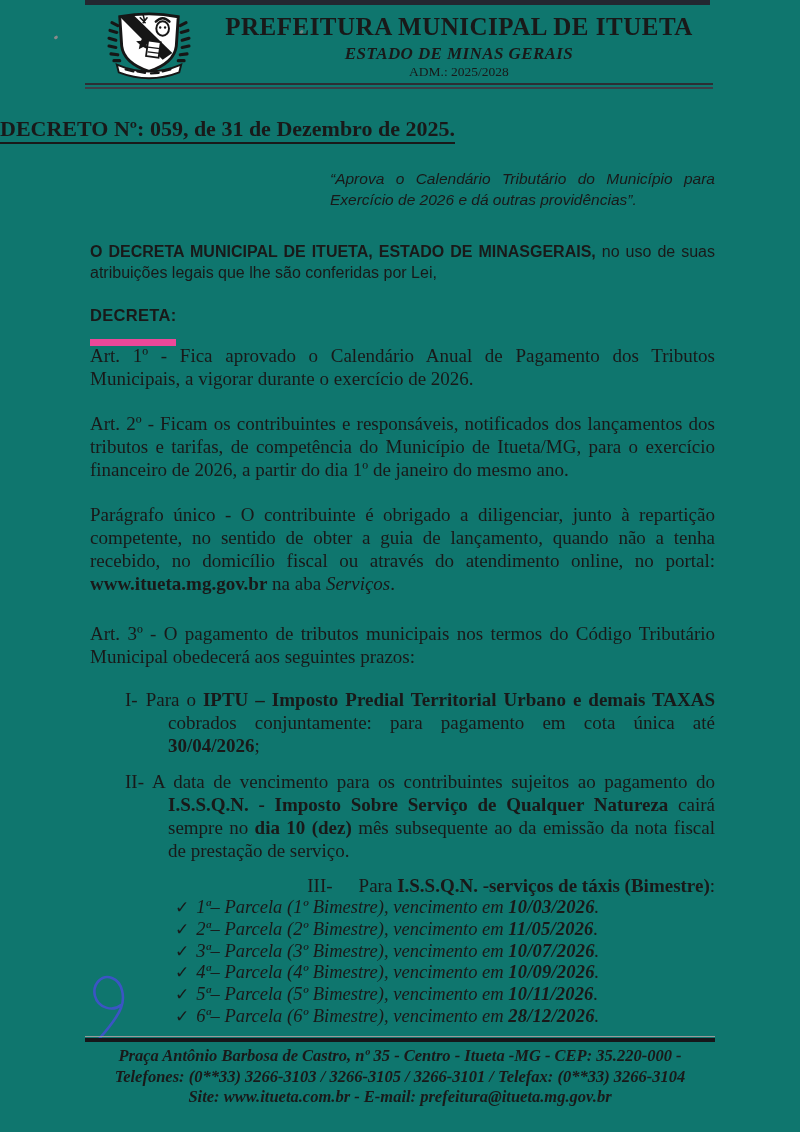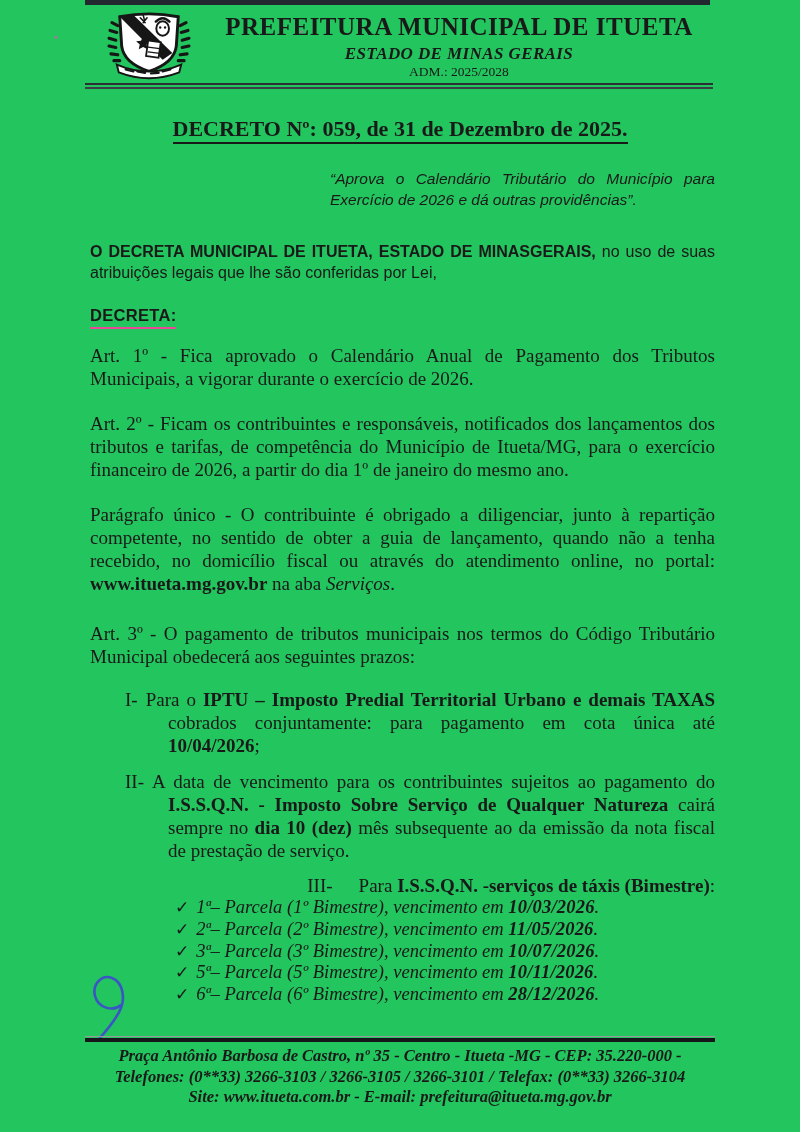--- a/index.html
+++ b/index.html
@@ -1,53 +1,53 @@
 <!DOCTYPE html>
 <html lang="pt"><head>
 <meta charset="utf-8">
 <style>
   * { margin:0; padding:0; box-sizing:border-box; }
   html,body { background:#e8e8e8; }
   .page {
     position:relative; width:800px; height:1132px; margin:0 auto;
-    background:#22c55e; color:#191919; overflow:hidden;
+    background:#0f766e; color:#191919; overflow:hidden;
     font-family:"Liberation Serif", serif;
   }
   
   .top-bar { position:absolute; top:0; left:85px; width:625px; height:5px; background:#232730; }
   .speck { position:absolute; background:#8a8a8a; border-radius:50% 40% 60% 50%; }
   .speck-1 { left:54px; top:36px; width:4px; height:3px; transform:rotate(-30deg); }
   .speck-2 { left:300px; top:30px; width:3px; height:4px; transform:rotate(35deg); opacity:.8; }
 
   
   .crest { position:absolute; left:99px; top:9px; width:100px; height:78px; }
   .letterhead { position:absolute; left:205px; top:13px; width:508px; text-align:center; }
   .lh-title { font-weight:bold; font-size:25px; letter-spacing:.5px; white-space:nowrap; }
   .lh-sub   { font-weight:bold; font-size:17px; margin-top:3px; letter-spacing:.4px;font-style:italic; }
   .lh-adm   { font-size:13.5px; margin-top:0; }
   .header-rule { position:absolute; left:85px; top:83px; width:628px; }
   .header-rule .r1 { height:2px; background:#2c2e34; margin-bottom:2px; }
   .header-rule .r2 { height:2px; background:#3c3e46; }
 
   
-  .decree-title { position:absolute; left:0; top:116px; width:800px; text-align:center;
+  .decree-title { position:absolute; left:0; top:116px; width:800px; 
                   font-weight:bold; font-size:22px; }
   .decree-title .u { border-bottom:2.5px solid #191919; padding-bottom:1px; }
 
   .epigraph { position:absolute; left:330px; top:168px; width:385px;
               font-family:"Liberation Sans", sans-serif; font-style:italic;
               font-size:15.5px; line-height:21px; text-align:justify; }
 
   .preamble { position:absolute; left:90px; top:241px; width:625px;
               font-family:"Liberation Sans", sans-serif; font-size:16px;
               line-height:21px; text-align:justify; }
 
   .decreta { position:absolute; left:90px; top:306px;
              font-family:"Liberation Sans", sans-serif; font-weight:bold; font-size:16.5px; }
-  .decreta .u { border-bottom:2px solid #ec4899; padding-bottom:3px; letter-spacing:.3px; }
+  .decreta .u { border-bottom:7px solid #ec4899; padding-bottom:15px; letter-spacing:.3px; }
 
   
   .art { position:absolute; left:90px; width:625px; font-size:19px; line-height:23px;
          text-align:justify; }
   .item { position:absolute; left:90px; width:625px; font-size:19px; line-height:23px;
           text-align:justify; padding-left:78px; text-indent:-43px; }
   .item-iii { padding-left:90px; text-indent:-66px; text-align:right; }
   .marker { padding-right:8px; }
 
   
@@ -117,30 +117,31 @@
     <span class="u">DECRETA:</span>
   </div>
 
   <p class="art" style="top:344px">Art. 1º - Fica aprovado o Calendário Anual de Pagamento dos Tributos Municipais, a vigorar durante o exercício de 2026.</p>
   <p class="art" style="top:412px">Art. 2º - Ficam os contribuintes e responsáveis, notificados dos lançamentos dos tributos e tarifas, de competência do Município de Itueta/MG, para o exercício financeiro de 2026, a partir do dia 1º de janeiro do mesmo ano.</p>
 
   <p class="art" style="top:503px"><span>Parágrafo único - O contribuinte é obrigado a diligenciar, junto à repartição competente, no sentido de obter a guia de lançamento, quando não a tenha recebido, no domicílio fiscal ou através do atendimento online, no portal: </span><b>www.itueta.mg.gov.br</b><span> na aba </span><i>Serviços</i><span>.</span></p>
 
   <p class="art" style="top:622px">Art. 3º - O pagamento de tributos municipais nos termos do Código Tributário Municipal obedecerá aos seguintes prazos:</p>
 
-  <p class="item" style="top:688px"><span class="marker">I-</span><span>Para o </span><b>IPTU – Imposto Predial Territorial Urbano e demais TAXAS</b><span> cobrados conjuntamente: para pagamento em cota única até </span><b>10/04/2026</b><span>;</span></p>
+  <p class="item" style="top:688px"><span class="marker">I-</span><span>Para o </span><b>IPTU – Imposto Predial Territorial Urbano e demais TAXAS</b><span> cobrados conjuntamente: para pagamento em cota única até </span><b>30/04/2026</b><span>;</span></p>
 
   <p class="item" style="top:770px"><span class="marker">II-</span><span>A data de vencimento para os contribuintes sujeitos ao pagamento do </span><b>I.S.S.Q.N. - Imposto Sobre Serviço de Qualquer Natureza</b><span> cairá sempre no </span><b>dia 10 (dez)</b><span> mês subsequente ao da emissão da nota fiscal de prestação de serviço.</span></p>
 
   <p class="item item-iii" style="top:874px"><span class="marker" style="padding-right:26px">III-</span><span>Para </span><b>I.S.S.Q.N. -serviços de táxis (Bimestre)</b><span>:</span></p>
 
   <div class="parcels">
     <div class="parcel"><span class="chk">✓</span><span>1ª</span><span>– Parcela (1º Bimestre), vencimento em </span><b>10/03/2026</b><span>.</span></div>
     <div class="parcel"><span class="chk">✓</span><span>2ª</span><span>– Parcela (2º Bimestre), vencimento em </span><b>11/05/2026</b><span>.</span></div>
     <div class="parcel"><span class="chk">✓</span><span>3ª</span><span>– Parcela (3º Bimestre), vencimento em </span><b>10/07/2026</b><span>.</span></div>
+    <div class="parcel"><span class="chk">✓</span><span>4ª</span><span>– Parcela (4º Bimestre), vencimento em </span><b>10/09/2026</b><span>.</span></div>
     <div class="parcel"><span class="chk">✓</span><span>5ª</span><span>– Parcela (5º Bimestre), vencimento em </span><b>10/11/2026</b><span>.</span></div>
     <div class="parcel"><span class="chk">✓</span><span>6ª</span><span>– Parcela (6º Bimestre), vencimento em </span><b>28/12/2026</b><span>.</span></div>
   </div>
 
   <svg class="pen-mark" viewBox="0 0 72 78">
     <path d="M14 74 C22 65, 32 53, 36 43 C40 33, 38 17, 27 13 C17 9, 7 19, 10 31 C13 43, 28 47, 36 40" fill="none" stroke="#3b55c4" stroke-width="2.6" stroke-linecap="round"></path>
   </svg>
 
   <div class="footer-rule">
     <div class="fr1"></div>

